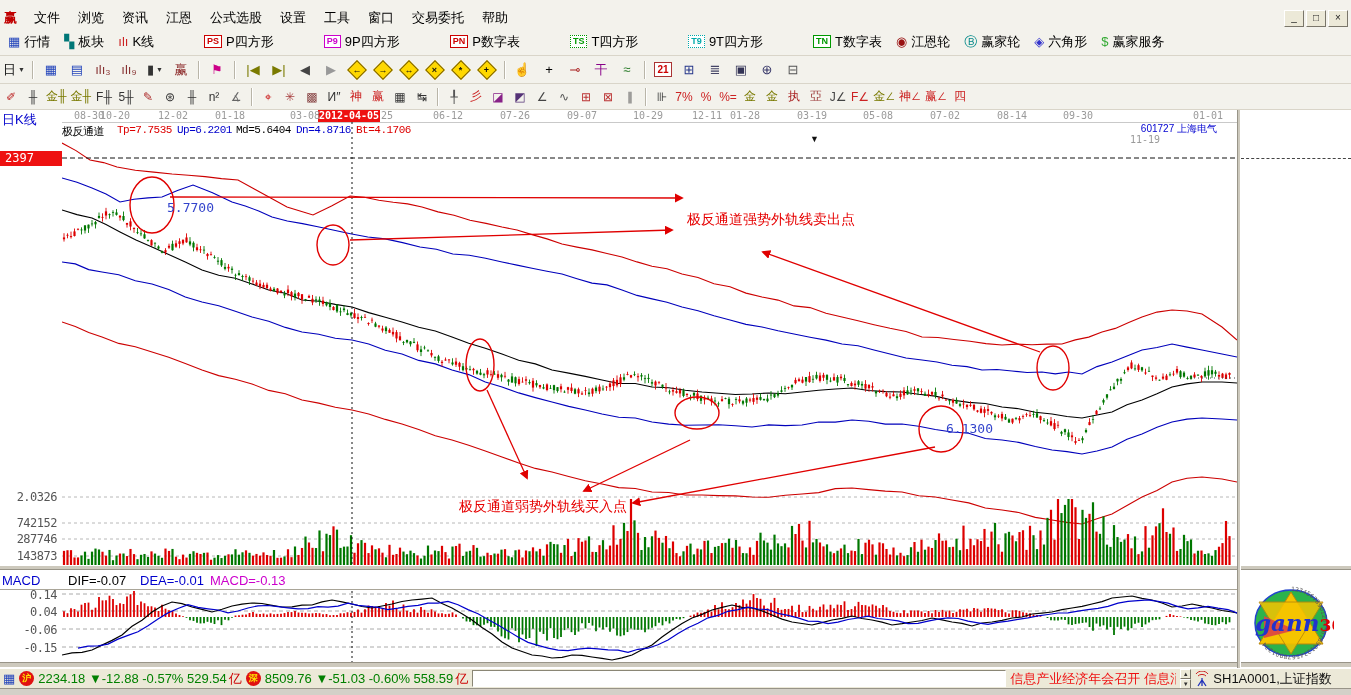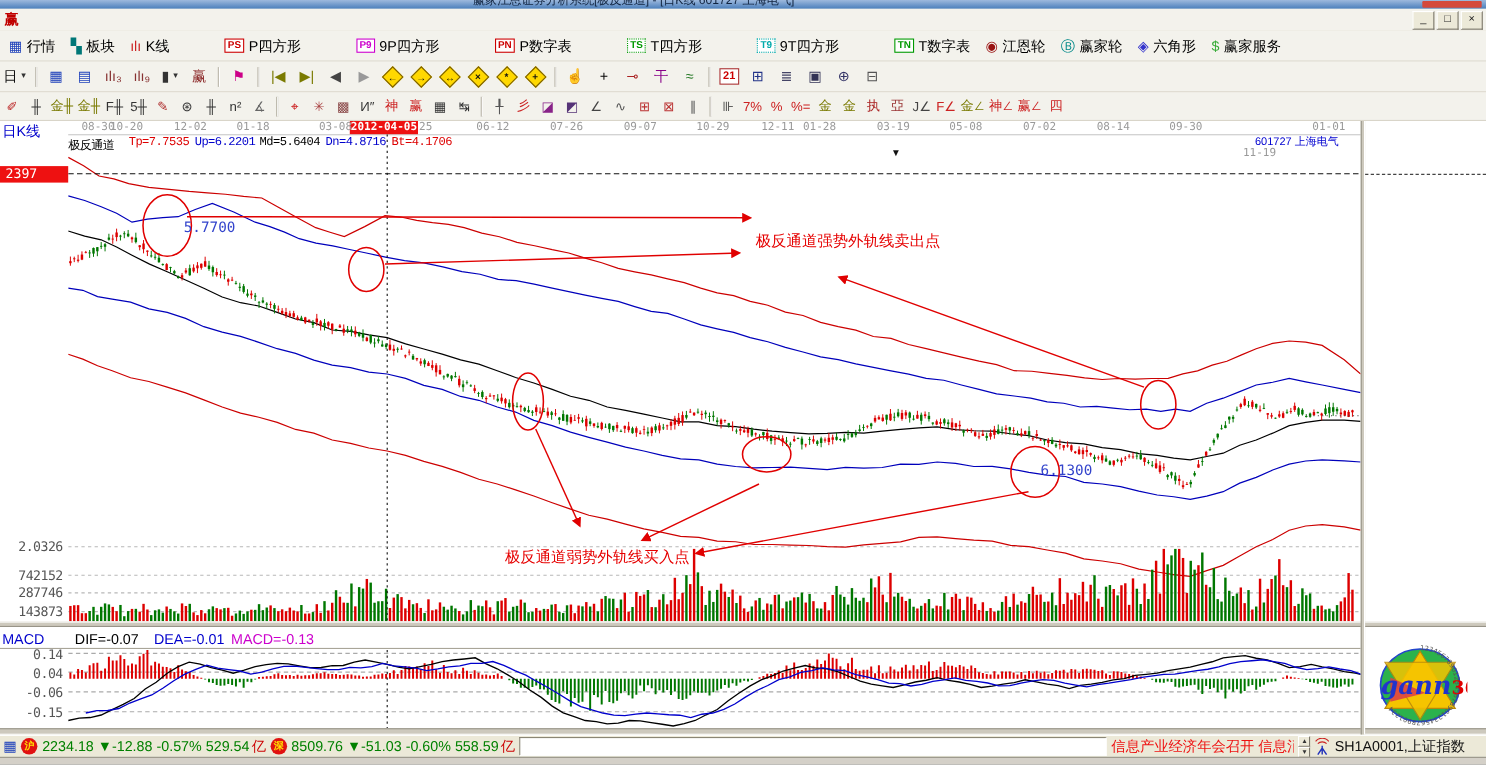--- a/index.html
+++ b/index.html
@@ -81,27 +81,24 @@
   #sindex{color:#111;font-size:13px;white-space:nowrap;flex:none;margin-right:4px;}
   #marketicon{font-size:13px;color:#2244bb;flex:none;}
   
   #bottomstrip{position:absolute;left:0;top:688px;width:1351px;height:7px;background:#d4d0c8;border-top:1px solid #989488;}
 </style>
 </head>
 <body>
 
 <div id="app">
 
-  <div id="titlebar">
-    <span id="titletext">赢家江恩证券分析系统[极反通道] - [日K线 601727 上海电气]</span>
-    <span id="titleclose"></span>
-  </div>
 
   <div id="menubar">
     <span id="applogo">赢</span>
+    <span id="menuitems"><span class="mi">文件</span><span class="mi">浏览</span><span class="mi">资讯</span><span class="mi">江恩</span><span class="mi">公式选股</span><span class="mi">设置</span><span class="mi">工具</span><span class="mi">窗口</span><span class="mi">交易委托</span><span class="mi">帮助</span></span>
     <span id="wincontrols">
       <span class="wc">_</span>
       <span class="wc">□</span>
       <span class="wc">×</span>
     </span>
   </div>
 
   <div id="featurebar" class="tbar">
       <span class="fbtn">
         <span class="ficon" style="color: rgb(34, 68, 187);">▦</span>

